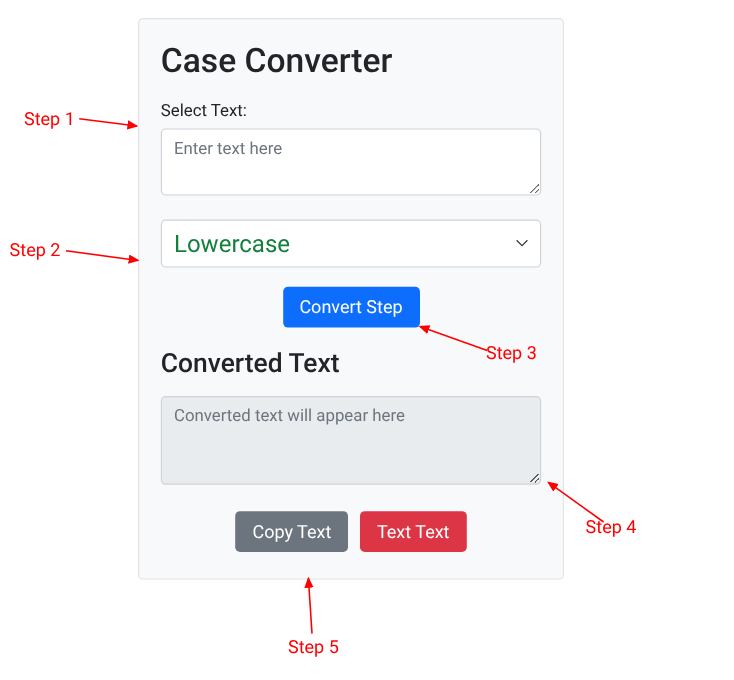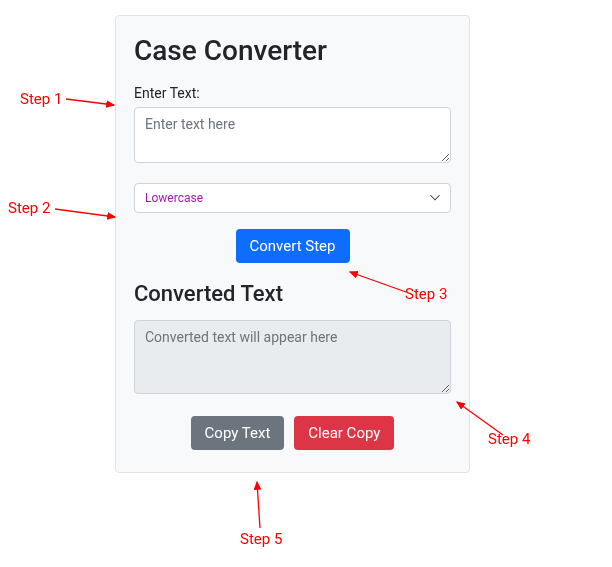--- a/index.html
+++ b/index.html
@@ -48,22 +48,22 @@
     .textarea-output {
       background: #e9ecef;
       height: 74px;
     }
     .select-wrap { position: relative; }
     .select {
       width: 100%;
       border: 1px solid #ced4da;
       border-radius: 4px;
       padding: 7px 28px 7px 10px;
-      font-size: 12px;
-      color: #a21caf;
+      font-size: 20px;
+      color: #15803d;
       background: #fff;
       appearance: none;
       -webkit-appearance: none;
       font-family: inherit;
     }
     .chevron {
       position: absolute;
       right: 10px;
       top: 50%;
       transform: translateY(-50%);
@@ -109,21 +109,21 @@
       overflow: visible;
     }
   </style>
 </head>
 <body>
 
 <div class="card">
   <h1 class="title">Case Converter</h1>
 
   <div class="section">
-    <label class="label">Enter Text:</label>
+    <label class="label">Select Text:</label>
     <textarea class="textarea" placeholder="Enter text here" style=""></textarea>
   </div>
 
   <div class="section">
     <div class="select-wrap">
       <select class="select">
         <option>Lowercase</option>
       </select>
       <span class="chevron">
         <svg width="12" height="12" viewBox="0 0 16 16">
@@ -136,21 +136,21 @@
   <div class="center">
     <button class="btn btn-primary">Convert Step</button>
   </div>
 
   <h2 class="subtitle">Converted Text</h2>
 
   <textarea class="textarea textarea-output" readonly="" placeholder="Converted text will appear here" style=""></textarea>
 
   <div class="btn-row">
     <button class="btn btn-secondary">Copy Text</button>
-    <button class="btn btn-danger">Clear Copy</button>
+    <button class="btn btn-danger">Text Text</button>
   </div>
 </div>
 
 <div class="annot" style="left:20px; top:90px;">Step 1</div>
 <svg class="arrow-svg" style="left:66px; top:93px;" width="60" height="20">
   <defs>
       <marker id="ah1" markerWidth="8" markerHeight="8" refX="6" refY="3" orient="auto">
         <path d="M0,0 L7,3 L0,6 Z" fill="#ff0000"></path>
       </marker>
     </defs>

